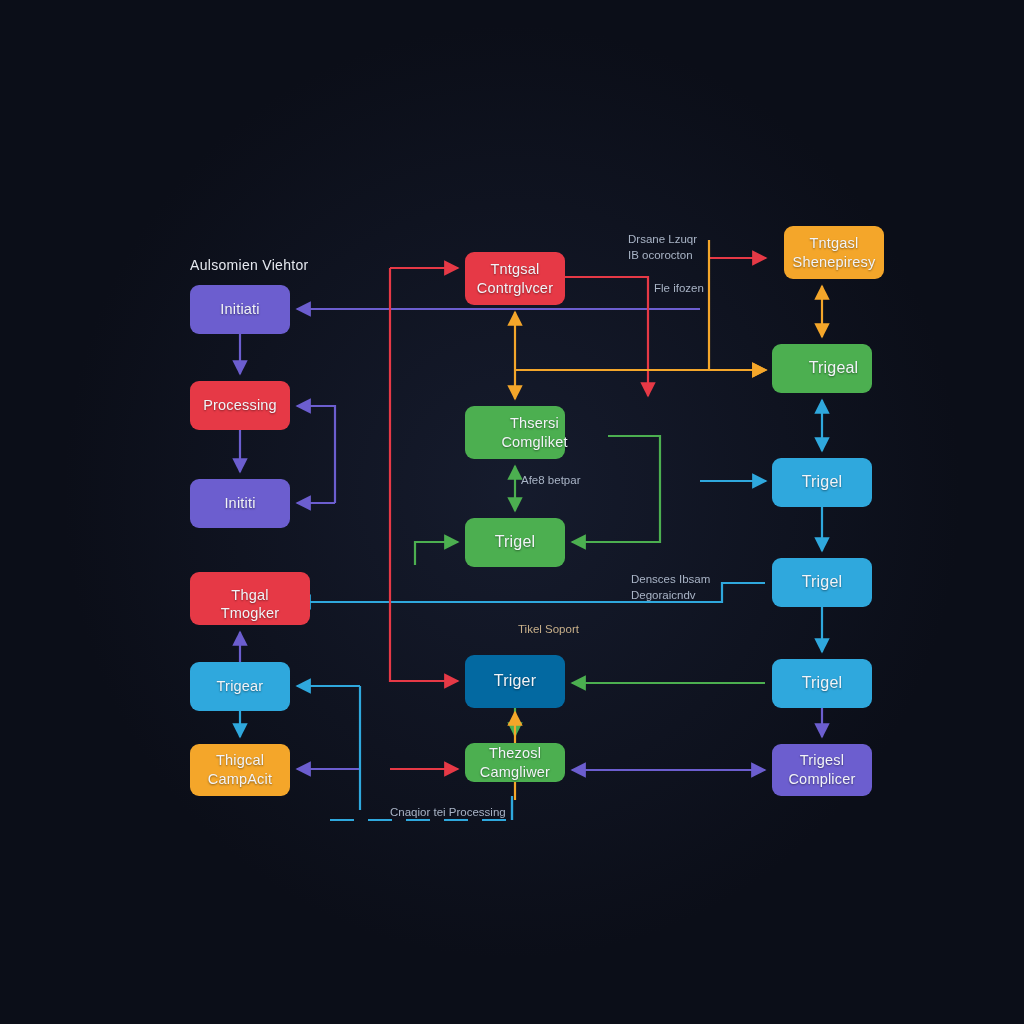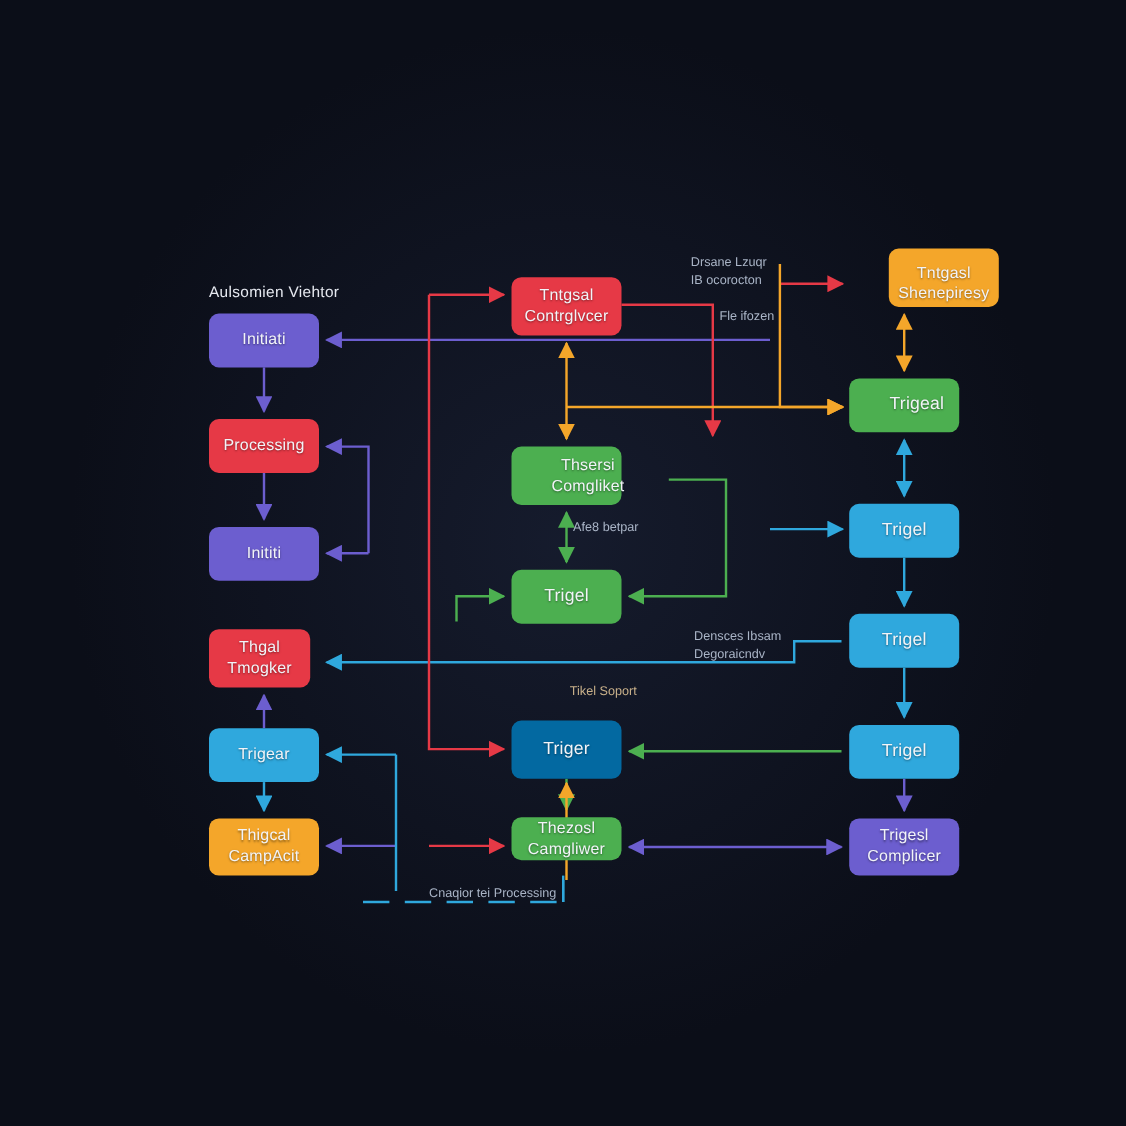--- a/index.html
+++ b/index.html
@@ -151,21 +151,21 @@
   </div>
 
   <div class="node" style="left:190px; top:381px; width:100px; height:49px; background:#e63946;">
     <span class="l1">Processing</span>
   </div>
 
   <div class="node" style="left:190px; top:479px; width:100px; height:49px; background:#6c5ecf;">
     <span class="l1">Inititi</span>
   </div>
 
-  <div class="node" style="left:190px; top:572px; width:92px; height:53px; background:#e63946;">
+  <div class="node" style="left:190px; top:572px; width:120px; height:53px; background:#e63946;justify-content:flex-end;">
     <span class="l1">Thgal</span>
     <span class="l2">Tmogker</span>
   </div>
 
   <div class="node" style="left:190px; top:662px; width:100px; height:49px; background:#2fa8dd;">
     <span class="l1">Trigear</span>
   </div>
 
   <div class="node" style="left:190px; top:744px; width:100px; height:52px; background:#f4a62a;">
     <span class="l1">Thigcal</span>
@@ -188,21 +188,21 @@
 
   <div class="node" style="left:465px; top:655px; width:100px; height:53px; background:#0369a1; font-size:16px;">
     <span class="l1">Triger</span>
   </div>
 
   <div class="node" style="left:465px; top:743px; width:100px; height:39px; background:#4caf50;">
     <span class="l1">Thezosl</span>
     <span class="l2">Camgliwer</span>
   </div>
 
-  <div class="node" style="left:808px; top:226px; width:100px; height:53px; background:#f4a62a;justify-content:flex-end;">
+  <div class="node" style="left:784px; top:226px; width:100px; height:53px; background:#f4a62a;">
     <span class="l1">Tntgasl</span>
     <span class="l2">Shenepiresy</span>
   </div>
 
   <div class="node" style="left:772px; top:344px; width:100px; height:49px; background:#4caf50; font-size:16px;padding-left:29px;">
     <span class="l1">Trigeal</span>
   </div>
 
   <div class="node" style="left:772px; top:458px; width:100px; height:49px; background:#2fa8dd; font-size:16px;">
     <span class="l1">Trigel</span>

